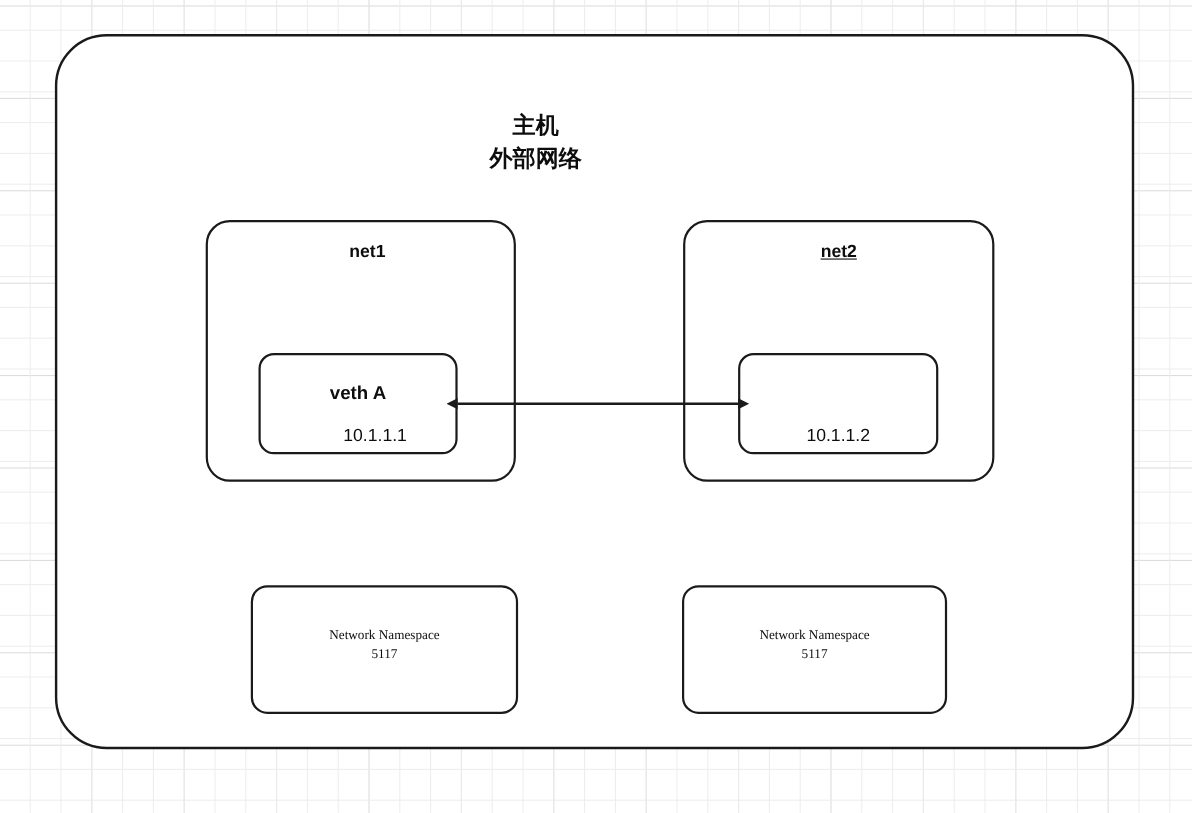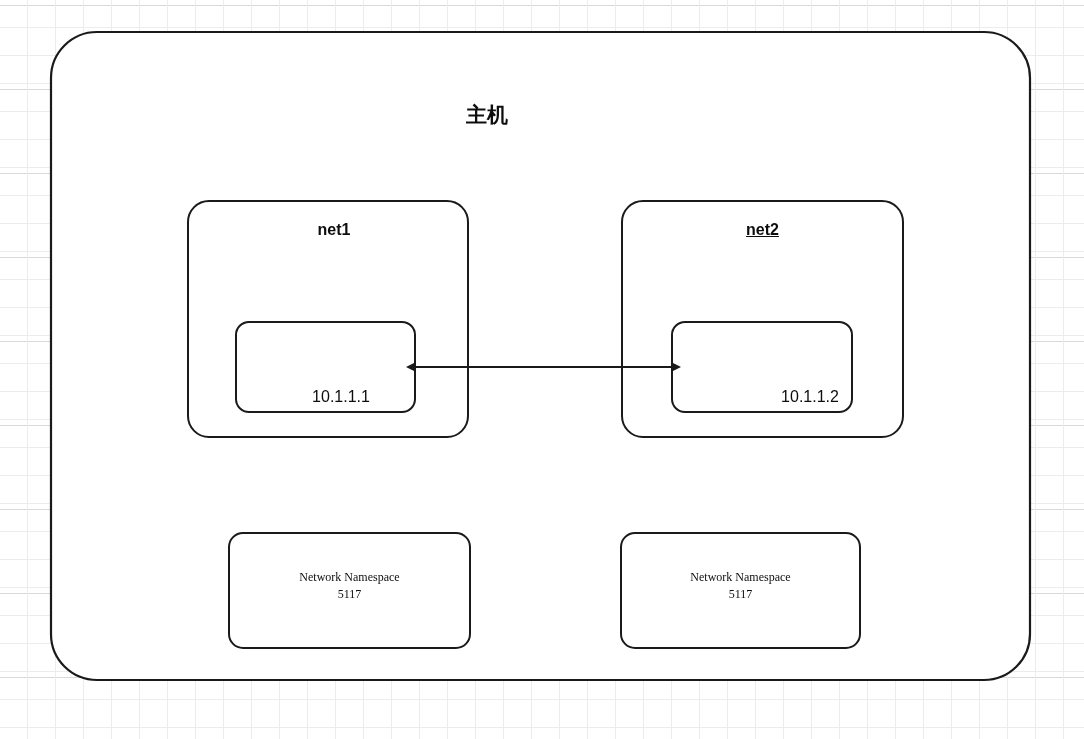--- a/index.html
+++ b/index.html
@@ -69,21 +69,21 @@
     font-size: 17px;
     font-weight: bold;
   }
   .veth-ip {
     font-size: 16px;
     font-weight: normal;
   }
   #vethA-name { left: 236px; width: 179px; top: 347px; }
   #vethA-ip   { left: 236px; width: 210px; top: 387px; }
   #vethB-name { left: 672px; width: 180px; top: 347px; }
-  #vethB-ip   { left: 672px; width: 180px; top: 387px; margin-left: 48px; }
+  #vethB-ip   { left: 672px; width: 180px; top: 387px; }
 
   .ns-text {
     font-size: 12px;
     font-weight: normal;
     line-height: 1.45;
     font-family: Liberation Serif, serif;
   }
   #ns1-text { left: 229px; width: 241px; top: 569px; }
   #ns2-text { left: 621px; width: 239px; top: 569px; }
 </style>
@@ -113,25 +113,27 @@
     <rect x="672" y="322" width="180" height="90" rx="13" ry="13" fill="#ffffff" stroke="#1a1a1a" stroke-width="2"></rect>
 
     <rect x="229" y="533" width="241" height="115" rx="14" ry="14" fill="#ffffff" stroke="#1a1a1a" stroke-width="2"></rect>
     <rect x="621" y="533" width="239" height="115" rx="14" ry="14" fill="#ffffff" stroke="#1a1a1a" stroke-width="2"></rect>
 
     <line x1="416" y1="367" x2="671" y2="367" stroke="#1a1a1a" stroke-width="2.2" marker-start="url(#arrow-left)" marker-end="url(#arrow-right)"></line>
   </svg>
 
   <div class="lbl host-title">
     <div>主机</div>
+    <div>外部网络</div>
   </div>
 
   <div class="lbl net-title" id="net1-title">net1</div>
   <div class="lbl net-title" id="net2-title">net2</div>
 
+  <div class="lbl veth-name" id="vethA-name">veth A</div>
   <div class="lbl veth-ip" id="vethA-ip">10.1.1.1</div>
 
   <div class="lbl veth-ip" id="vethB-ip">10.1.1.2</div>
 
   <div class="lbl ns-text" id="ns1-text">
     <div>Network Namespace</div>
     <div>5117</div>
   </div>
 
   <div class="lbl ns-text" id="ns2-text">

